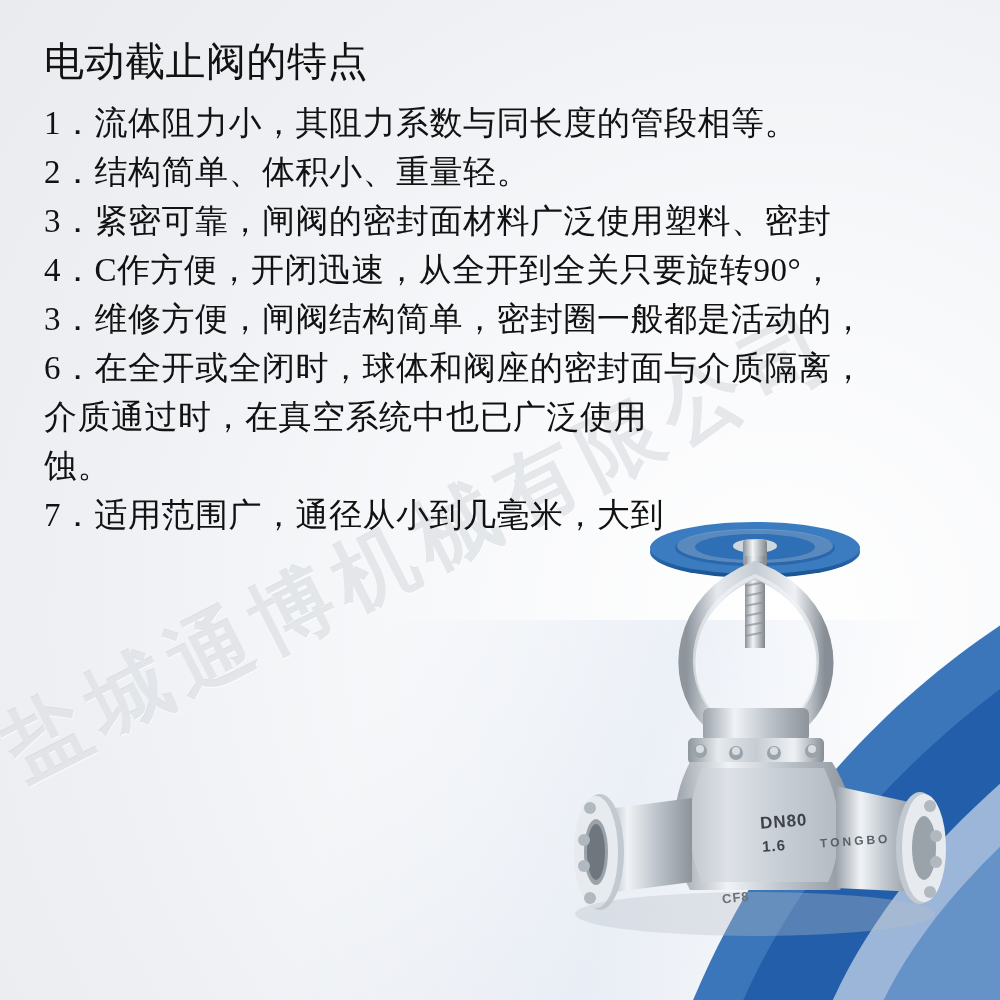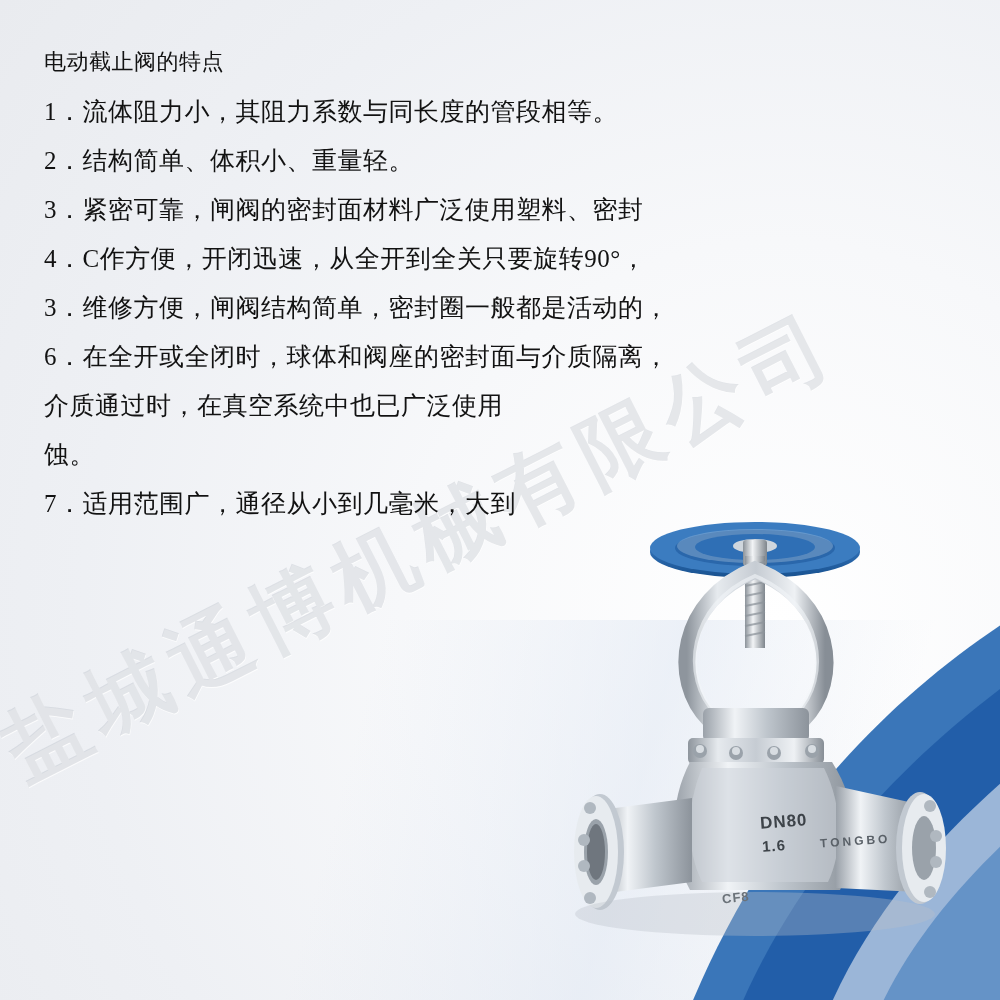--- a/index.html
+++ b/index.html
@@ -71,30 +71,30 @@
   
   .content {
     position: absolute;
     left: 44px;
     top: 38px;
     width: 880px;
     z-index: 5;
   }
   .line {
     font-family: "Liberation Serif", serif;
-    font-size: 25px;
+    font-size: 33px;
     line-height: 49px;
     color: #121212;
     letter-spacing: 0.5px;
     white-space: pre;
   }
   .title {
-    font-size: 22px;
+    font-size: 40px;
     line-height: 47px;
-    margin-bottom: 2px;
+    margin-bottom: 14px;
   }
   
   .valve {
     position: absolute;
     right: 30px;
     bottom: 10px;
     width: 430px;
     height: 480px;
     z-index: 4;
   }

